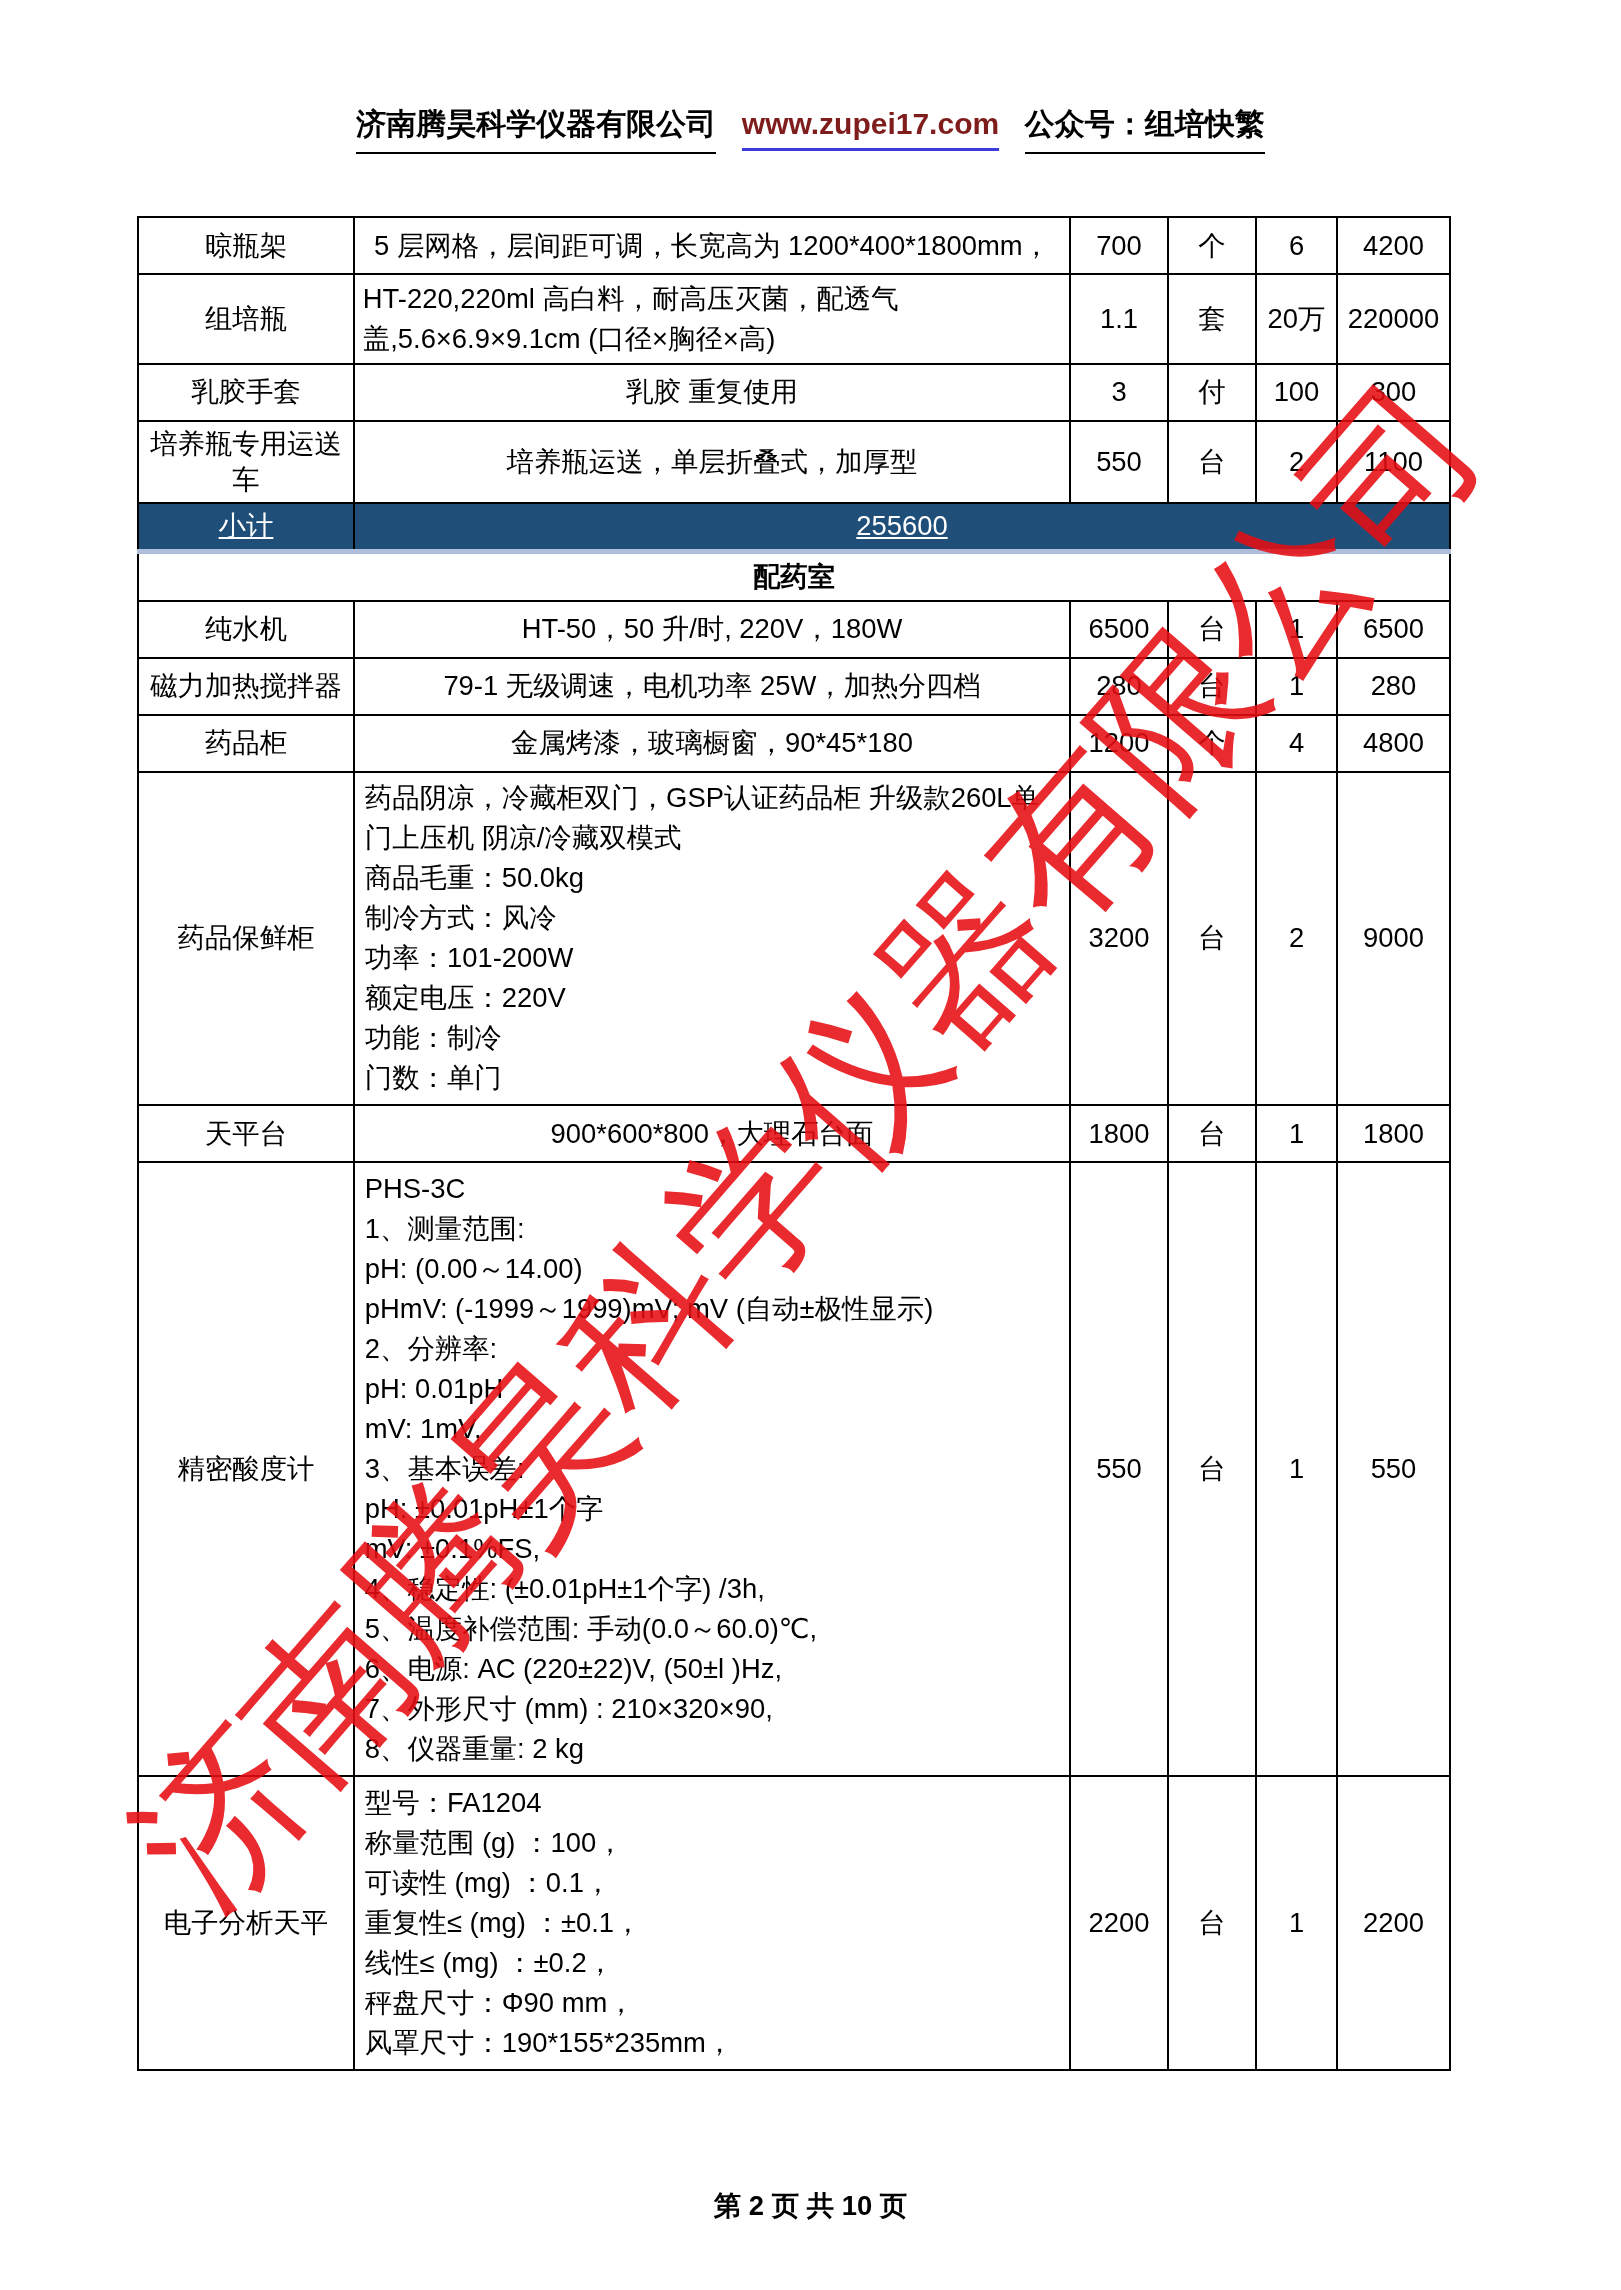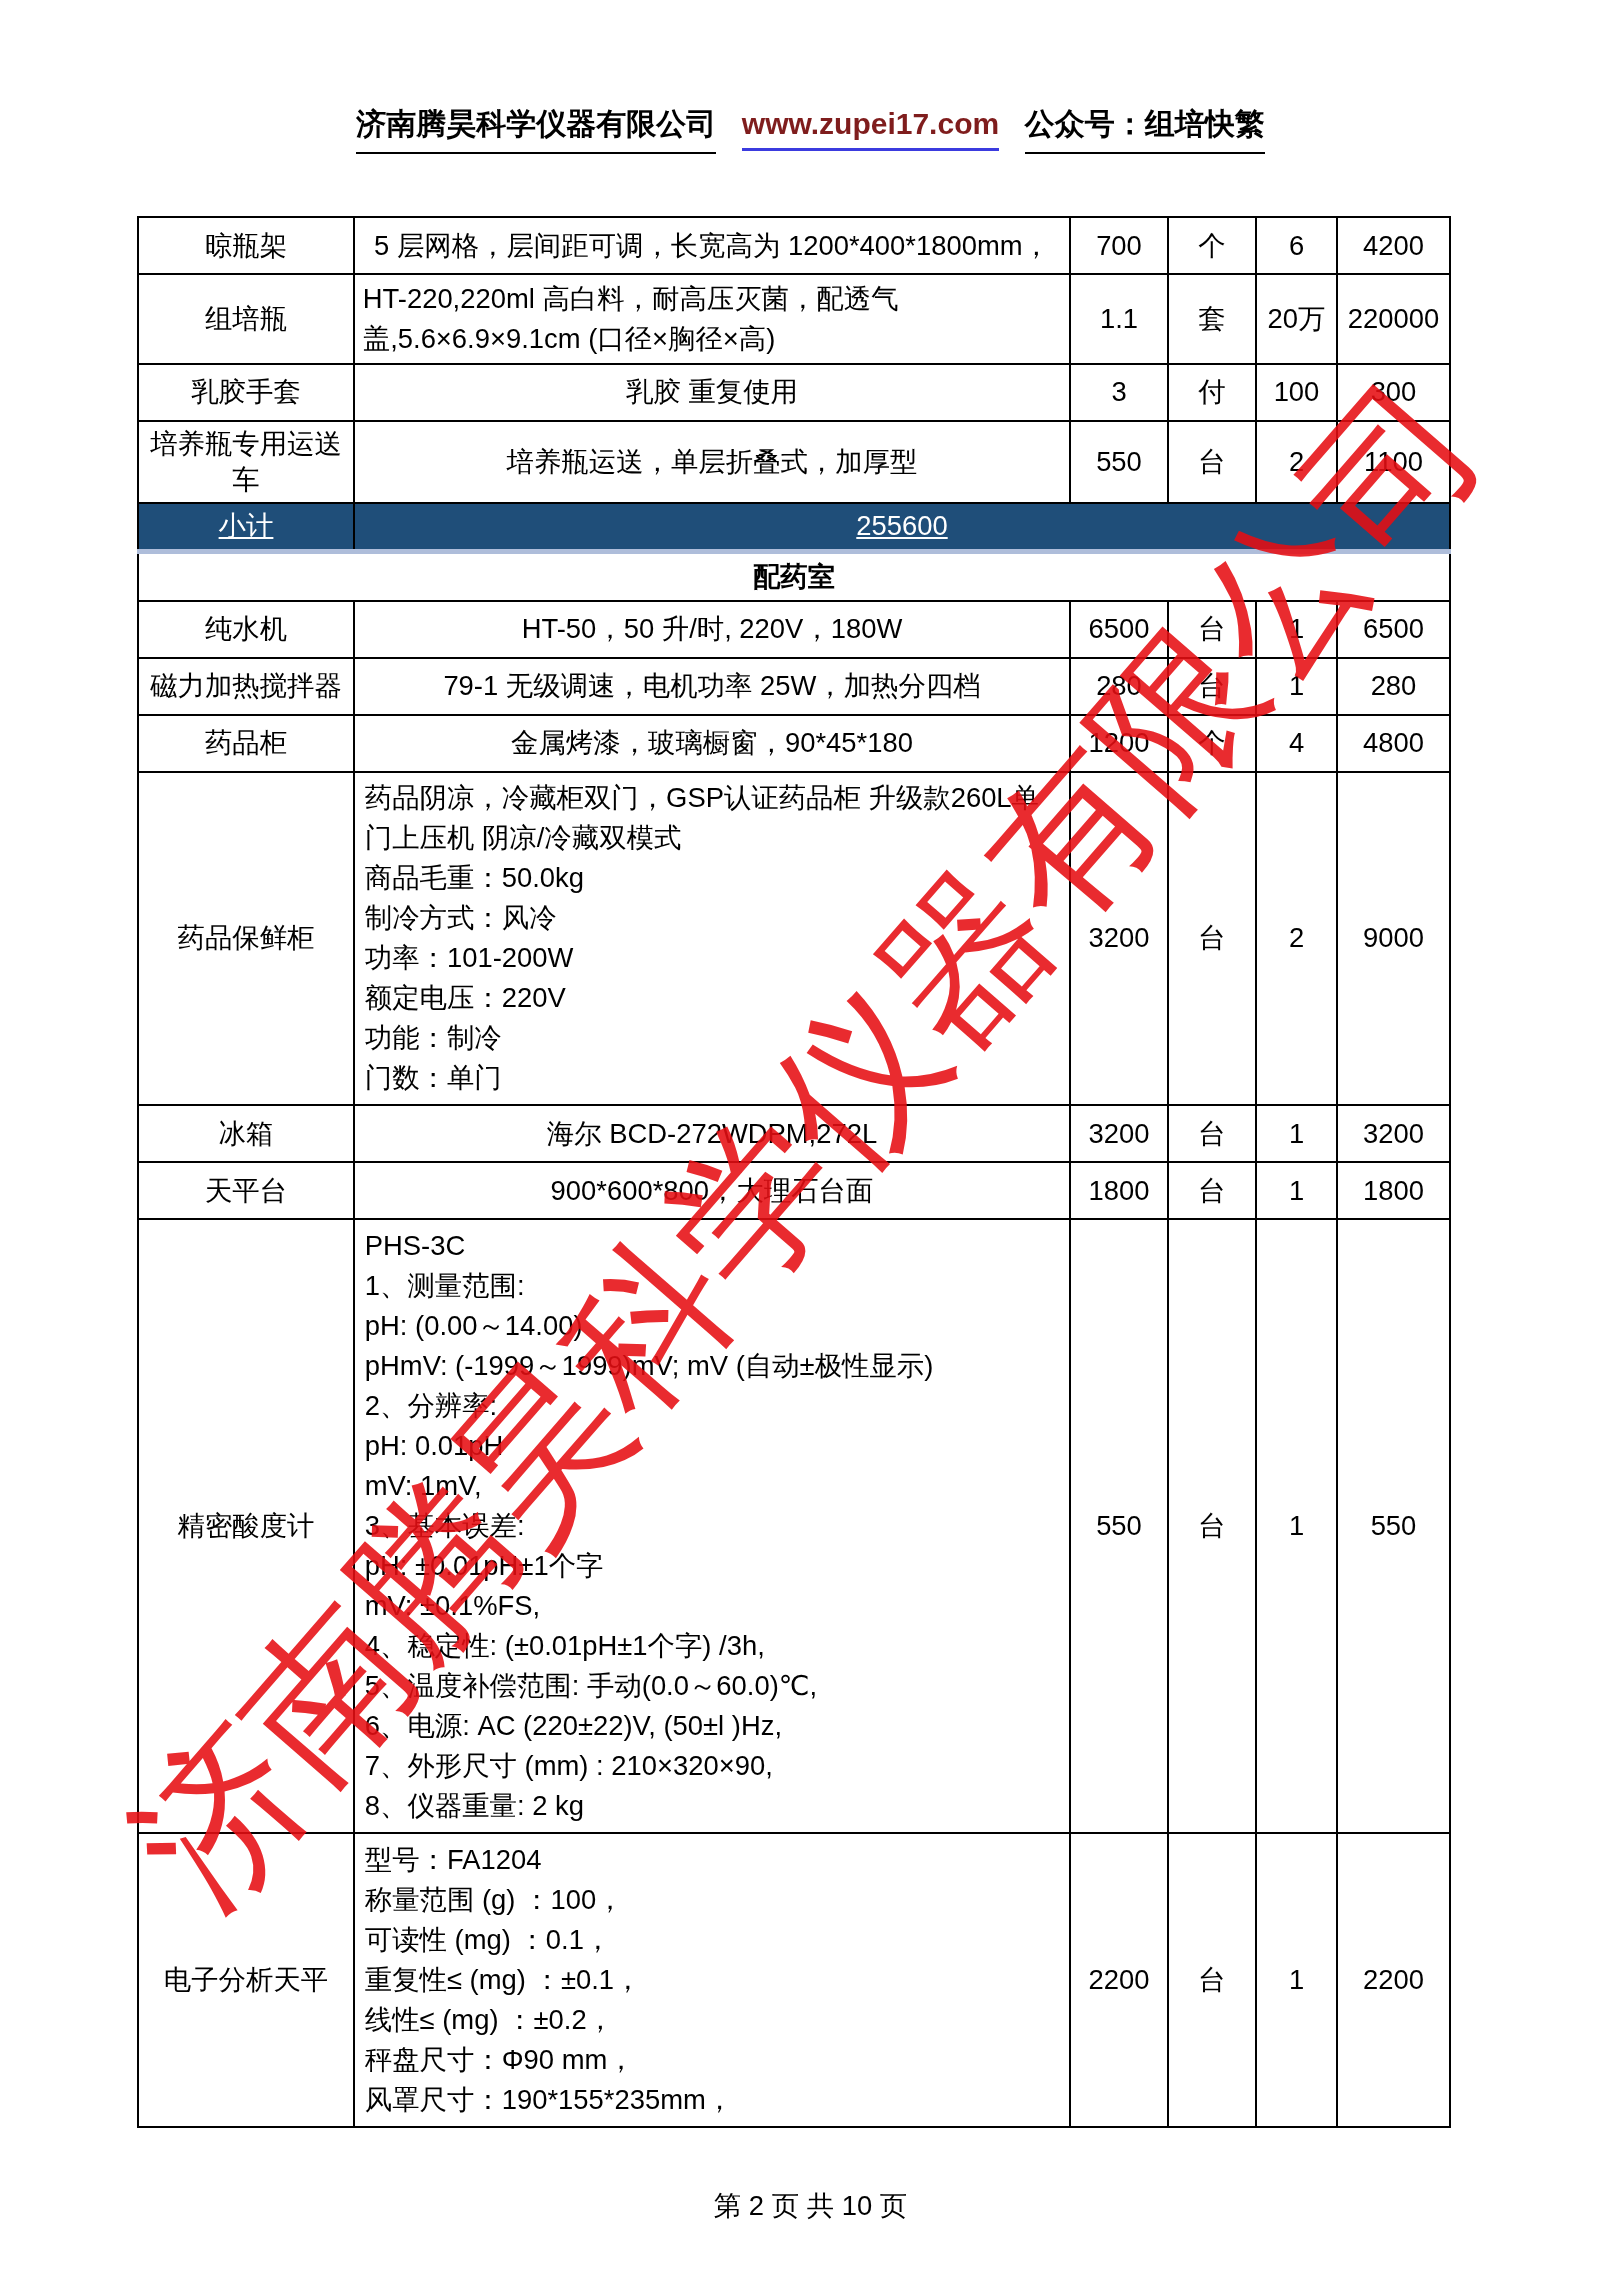--- a/index.html
+++ b/index.html
@@ -33,21 +33,21 @@
   tr.row-multi td { padding:5.9px 9.8px; }
   tr.row-sub td {
     background:#1f4e79; color:#ffffff; text-align:center;
     border-bottom:5.9px solid #aebdda;
     text-decoration:underline;
   }
   tr.row-section td { text-align:center; font-weight:bold; }
   
   .doc-footer {
     position:absolute; top:2188px; left:0; width:100%;
-    text-align:center; font-size:27.4px; color:#000;
+    text-align:center; font-size:27.4px; color:#000;font-weight:bold;
   }
   
   .watermark {
     position:absolute; left:808px; top:1144px;
     transform:translate(-50%,-50%) rotate(-49deg);
     font-size:162px; letter-spacing:0; white-space:nowrap;
     color:#e60e13; opacity:0.88; pointer-events:none; z-index:5;
     font-weight:400;
   }
 </style>
@@ -155,30 +155,20 @@
             <div class="line">制冷方式：风冷</div>
             <div class="line">功率：101-200W</div>
             <div class="line">额定电压：220V</div>
             <div class="line">功能：制冷</div>
             <div class="line">门数：单门</div>
           </td>
           <td class="num-cell">3200</td>
           <td class="num-cell">台</td>
           <td class="num-cell">2</td>
           <td class="num-cell">9000</td>
-        </tr>
-        <tr class="row-single">
-          <td class="name-cell">冰箱</td>
-          <td class="desc-cell desc-center">
-            <div class="line">海尔 BCD-272WDPM,272L</div>
-          </td>
-          <td class="num-cell">3200</td>
-          <td class="num-cell">台</td>
-          <td class="num-cell">1</td>
-          <td class="num-cell">3200</td>
         </tr>
         <tr class="row-single">
           <td class="name-cell">天平台</td>
           <td class="desc-cell desc-center">
             <div class="line">900*600*800，大理石台面</div>
           </td>
           <td class="num-cell">1800</td>
           <td class="num-cell">台</td>
           <td class="num-cell">1</td>
           <td class="num-cell">1800</td>

